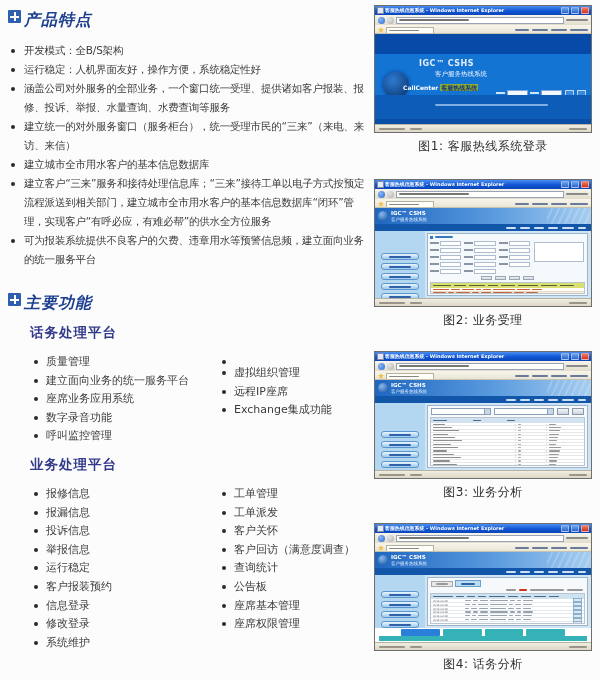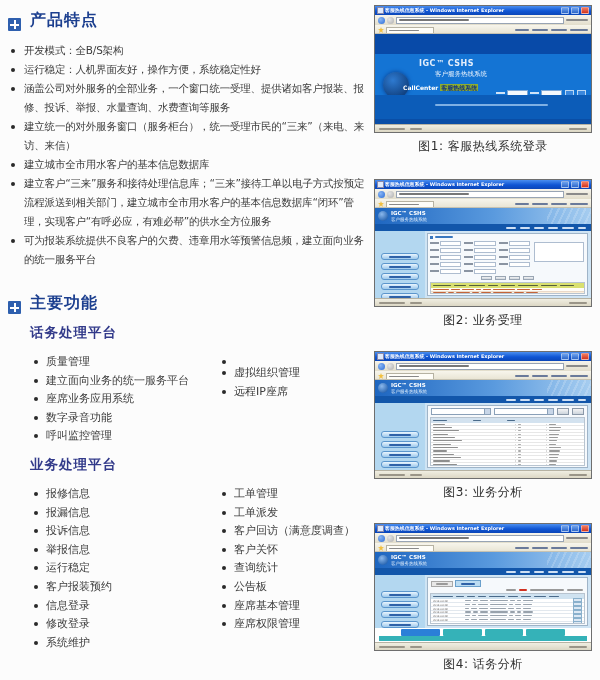--- a/index.html
+++ b/index.html
@@ -1,21 +1,21 @@
 <!DOCTYPE html>
 <html><head>
 <meta charset="utf-8">
 <style>
   html,body{margin:0;padding:0;}
   body{font-family:"DejaVu Sans","Liberation Sans",sans-serif;background:#fff;}
   .page{position:relative;width:600px;height:680px;background:#fcfcfc;overflow:hidden;}
 
   
   .left-col{position:absolute;left:8px;top:8px;width:360px;}
-  .section-header{display:flex;align-items:flex-end;gap:9px;margin:2px 0 10px 0;}
+  .section-header{display:flex;align-items:flex-start;gap:3px;margin:2px 0 10px 0;font-style:italic;}
   .plus-icon{width:13px;height:13px;background:#2e5fae;border-radius:1px;position:relative;flex-shrink:0;}
   .plus-icon::before{content:"";position:absolute;left:2px;top:5.5px;width:9px;height:2px;background:#fff;}
   .plus-icon::after{content:"";position:absolute;left:5.5px;top:2px;width:2px;height:9px;background:#fff;}
   .section-title{font-size:16px;font-weight:bold;color:#1c3f8f;letter-spacing:1px;}
   .bullets{list-style:none;margin:0 0 24px 0;padding:0;width:358px;}
   .bullets li{display:flex;font-size:10.5px;line-height:19px;color:#3c3c3c;letter-spacing:-0.2px;}
   .bullets .dot{width:4px;height:4px;border-radius:50%;background:#2a2a2a;margin:7.5px 9px 0 3px;flex-shrink:0;}
   .bullets .txt{flex:1;}
   .subsection{margin-left:22px;margin-bottom:6px;}
   .sub-title{font-size:13.5px;font-weight:bold;color:#323a8a;margin:10px 0 11px 0;letter-spacing:1px;}
@@ -208,20 +208,24 @@
               <span class="dot"></span>
             </li>
             <li>
               <span class="dot"></span>
               <span class="txt">虚拟组织管理</span>
             </li>
             <li>
               <span class="dot"></span>
               <span class="txt">远程IP座席</span>
             </li>
+            <li>
+              <span class="dot"></span>
+              <span class="txt">Exchange集成功能</span>
+            </li>
           </ul>
       </div>
     </div>
 
     <div class="subsection">
       <div class="sub-title">业务处理平台</div>
       <div class="two-col">
         <ul class="colL" id="fn1-left">
             <li>
               <span class="dot"></span>
@@ -264,25 +268,25 @@
             <li>
               <span class="dot"></span>
               <span class="txt">工单管理</span>
             </li>
             <li>
               <span class="dot"></span>
               <span class="txt">工单派发</span>
             </li>
             <li>
               <span class="dot"></span>
+              <span class="txt">客户关怀</span>
+            </li>
+            <li>
+              <span class="dot"></span>
               <span class="txt">客户回访（满意度调查）</span>
-            </li>
-            <li>
-              <span class="dot"></span>
-              <span class="txt">客户关怀</span>
             </li>
             <li>
               <span class="dot"></span>
               <span class="txt">查询统计</span>
             </li>
             <li>
               <span class="dot"></span>
               <span class="txt">公告板</span>
             </li>
             <li>

